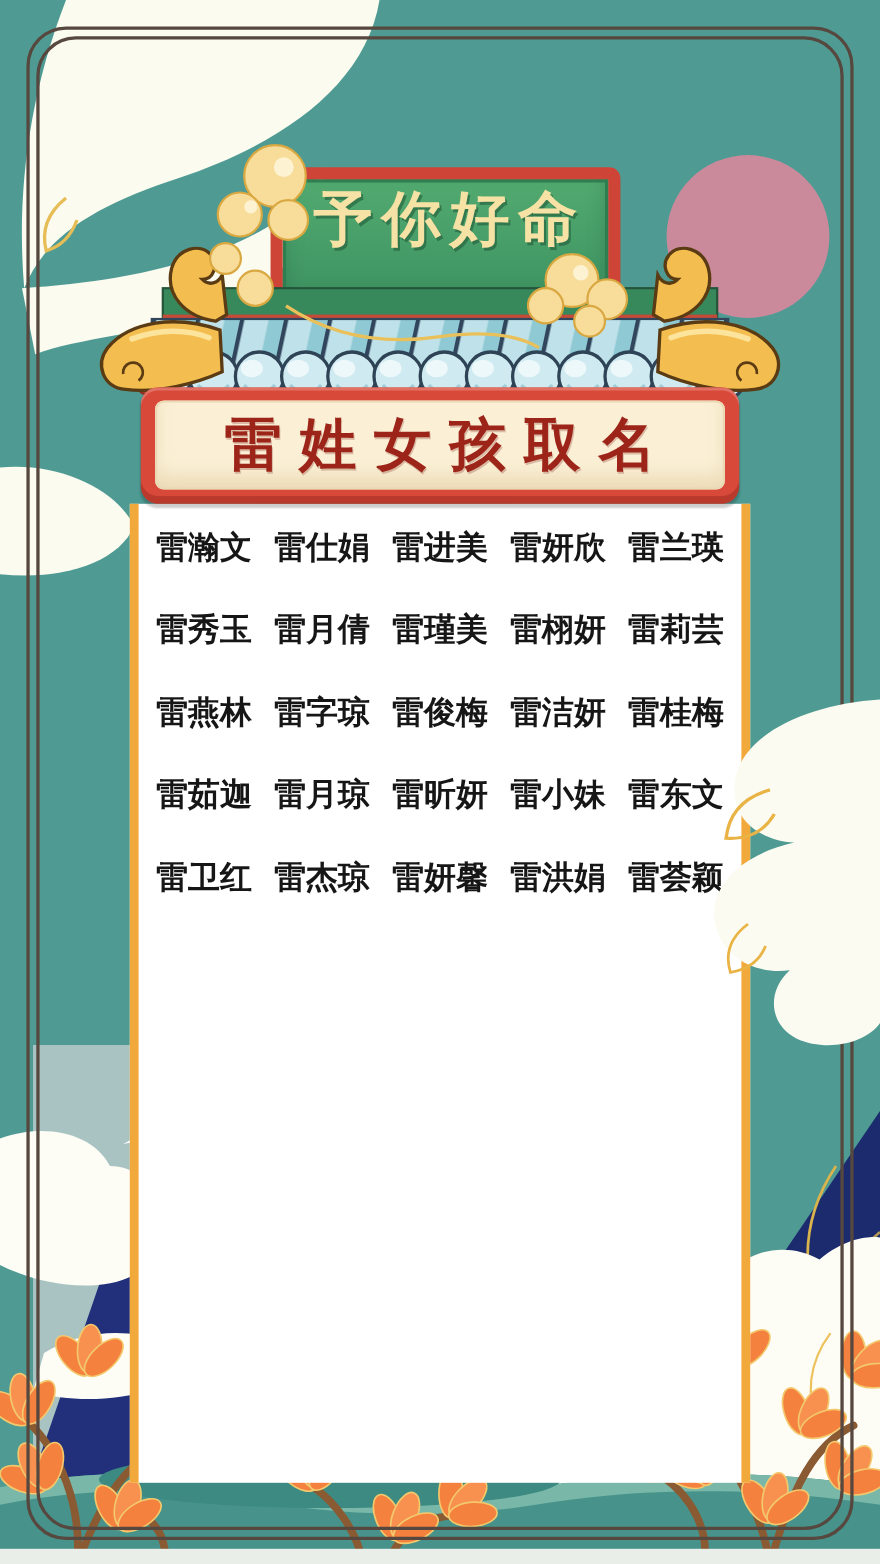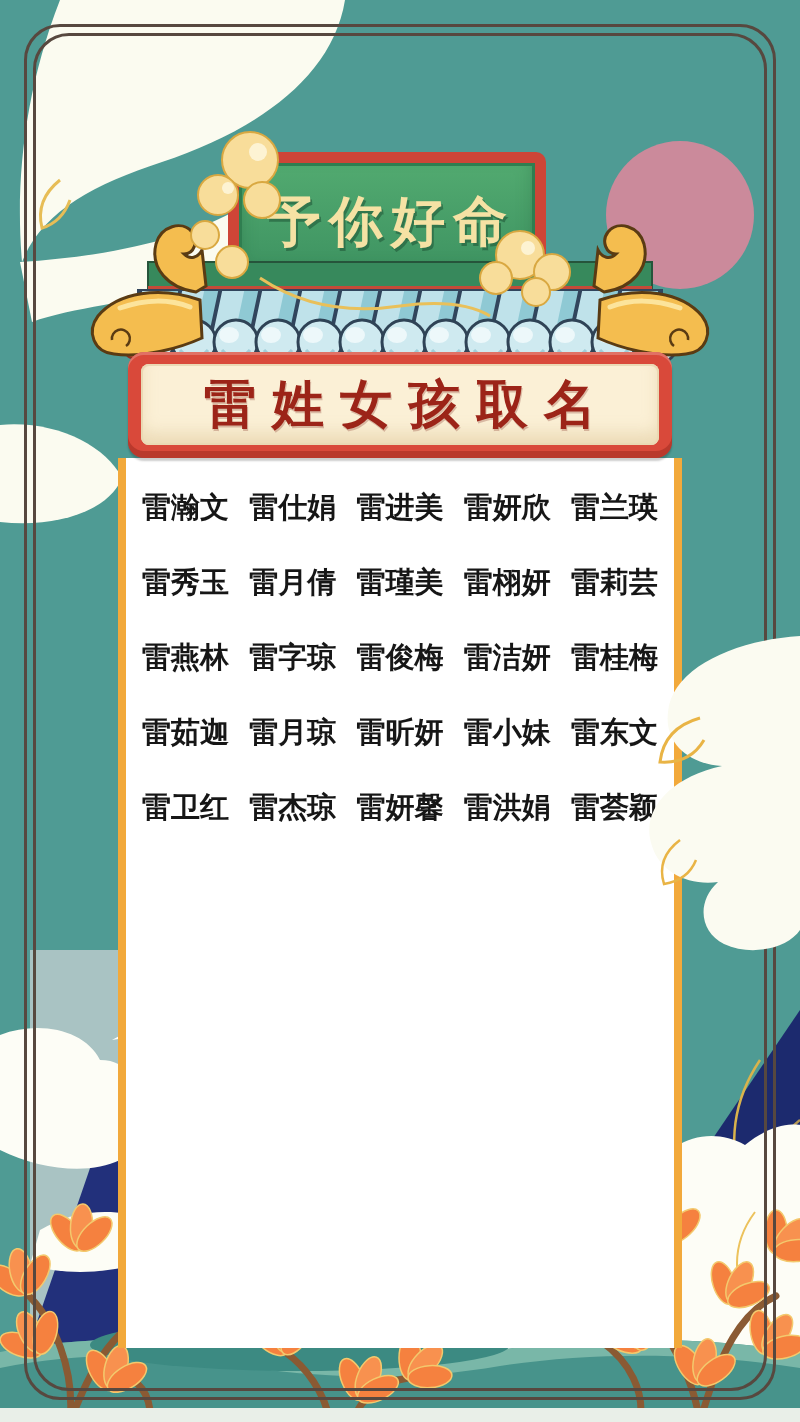--- a/index.html
+++ b/index.html
@@ -7,29 +7,29 @@
        background:#4f9b94;font-family:"Liberation Sans",sans-serif;}
   svg{position:absolute;left:0;top:0;pointer-events:none;}
   .bg-decor{z-index:2;}
   .flower-decor{z-index:4;}
   .frame{position:absolute;border:3px solid #57483f;border-radius:36px;z-index:5;}
   .frame-outer{left:24px;top:24px;right:24px;bottom:22px;}
   .frame-inner{left:33px;top:33px;right:33px;bottom:31px;}
   .panel{position:absolute;left:118px;top:458px;width:564px;height:890px;
          background:#ffffff;border-left:8px solid #f2a93b;border-right:8px solid #f2a93b;
          box-sizing:border-box;z-index:6;}
-  .names-grid{padding-top:2px;margin-top:10px;}
+  .names-grid{padding-top:2px;}
   .name-row{height:75px;display:flex;align-items:center;justify-content:space-between;padding:0 16px;}
   .name-item{font-size:29px;font-weight:800;color:#161616;white-space:nowrap;
              font-family:"DejaVu Sans",sans-serif;}
-  .plaque{position:absolute;left:228px;top:152px;width:318px;height:140px;box-sizing:border-box;
+  .plaque{position:absolute;left:246px;top:152px;width:318px;height:140px;box-sizing:border-box;
           background:linear-gradient(180deg,#52aa70,#3c9160);
           border:11px solid #ce4537;border-radius:10px;
           box-shadow:inset 0 0 0 3px #2f7e50, inset 0 -10px 18px rgba(24,76,46,.35), 0 3px 0 rgba(0,0,0,.18);
-          display:flex;align-items:center;justify-content:center;z-index:7;}
+          display:flex;align-items:flex-start;justify-content:center;z-index:7;}
   .plaque-text{font-size:54px;font-weight:bold;color:#f5e2a4;letter-spacing:8px;text-indent:8px;
                text-shadow:2px 3px 0 rgba(31,84,52,.55);}
   .roof-svg{z-index:7;}
   .banner{position:absolute;left:128px;top:352px;width:544px;height:106px;
           background:#d9493a;border-radius:16px;z-index:7;
           box-shadow:inset 0 -7px 0 rgba(125,30,20,.35), inset 0 3px 0 rgba(255,255,255,.22), 0 3px 2px rgba(0,0,0,.2);}
   .banner-inner{position:absolute;left:13px;right:13px;top:12px;bottom:13px;
           background:#fbf0d6;border-radius:8px;display:flex;align-items:center;justify-content:center;
           box-shadow:inset 0 0 0 2px #ead9b4, inset 0 -12px 16px rgba(209,180,126,.35);text-align:right;}
   .banner-text{font-size:52px;font-weight:bold;color:#9c2418;letter-spacing:16px;text-indent:16px;

